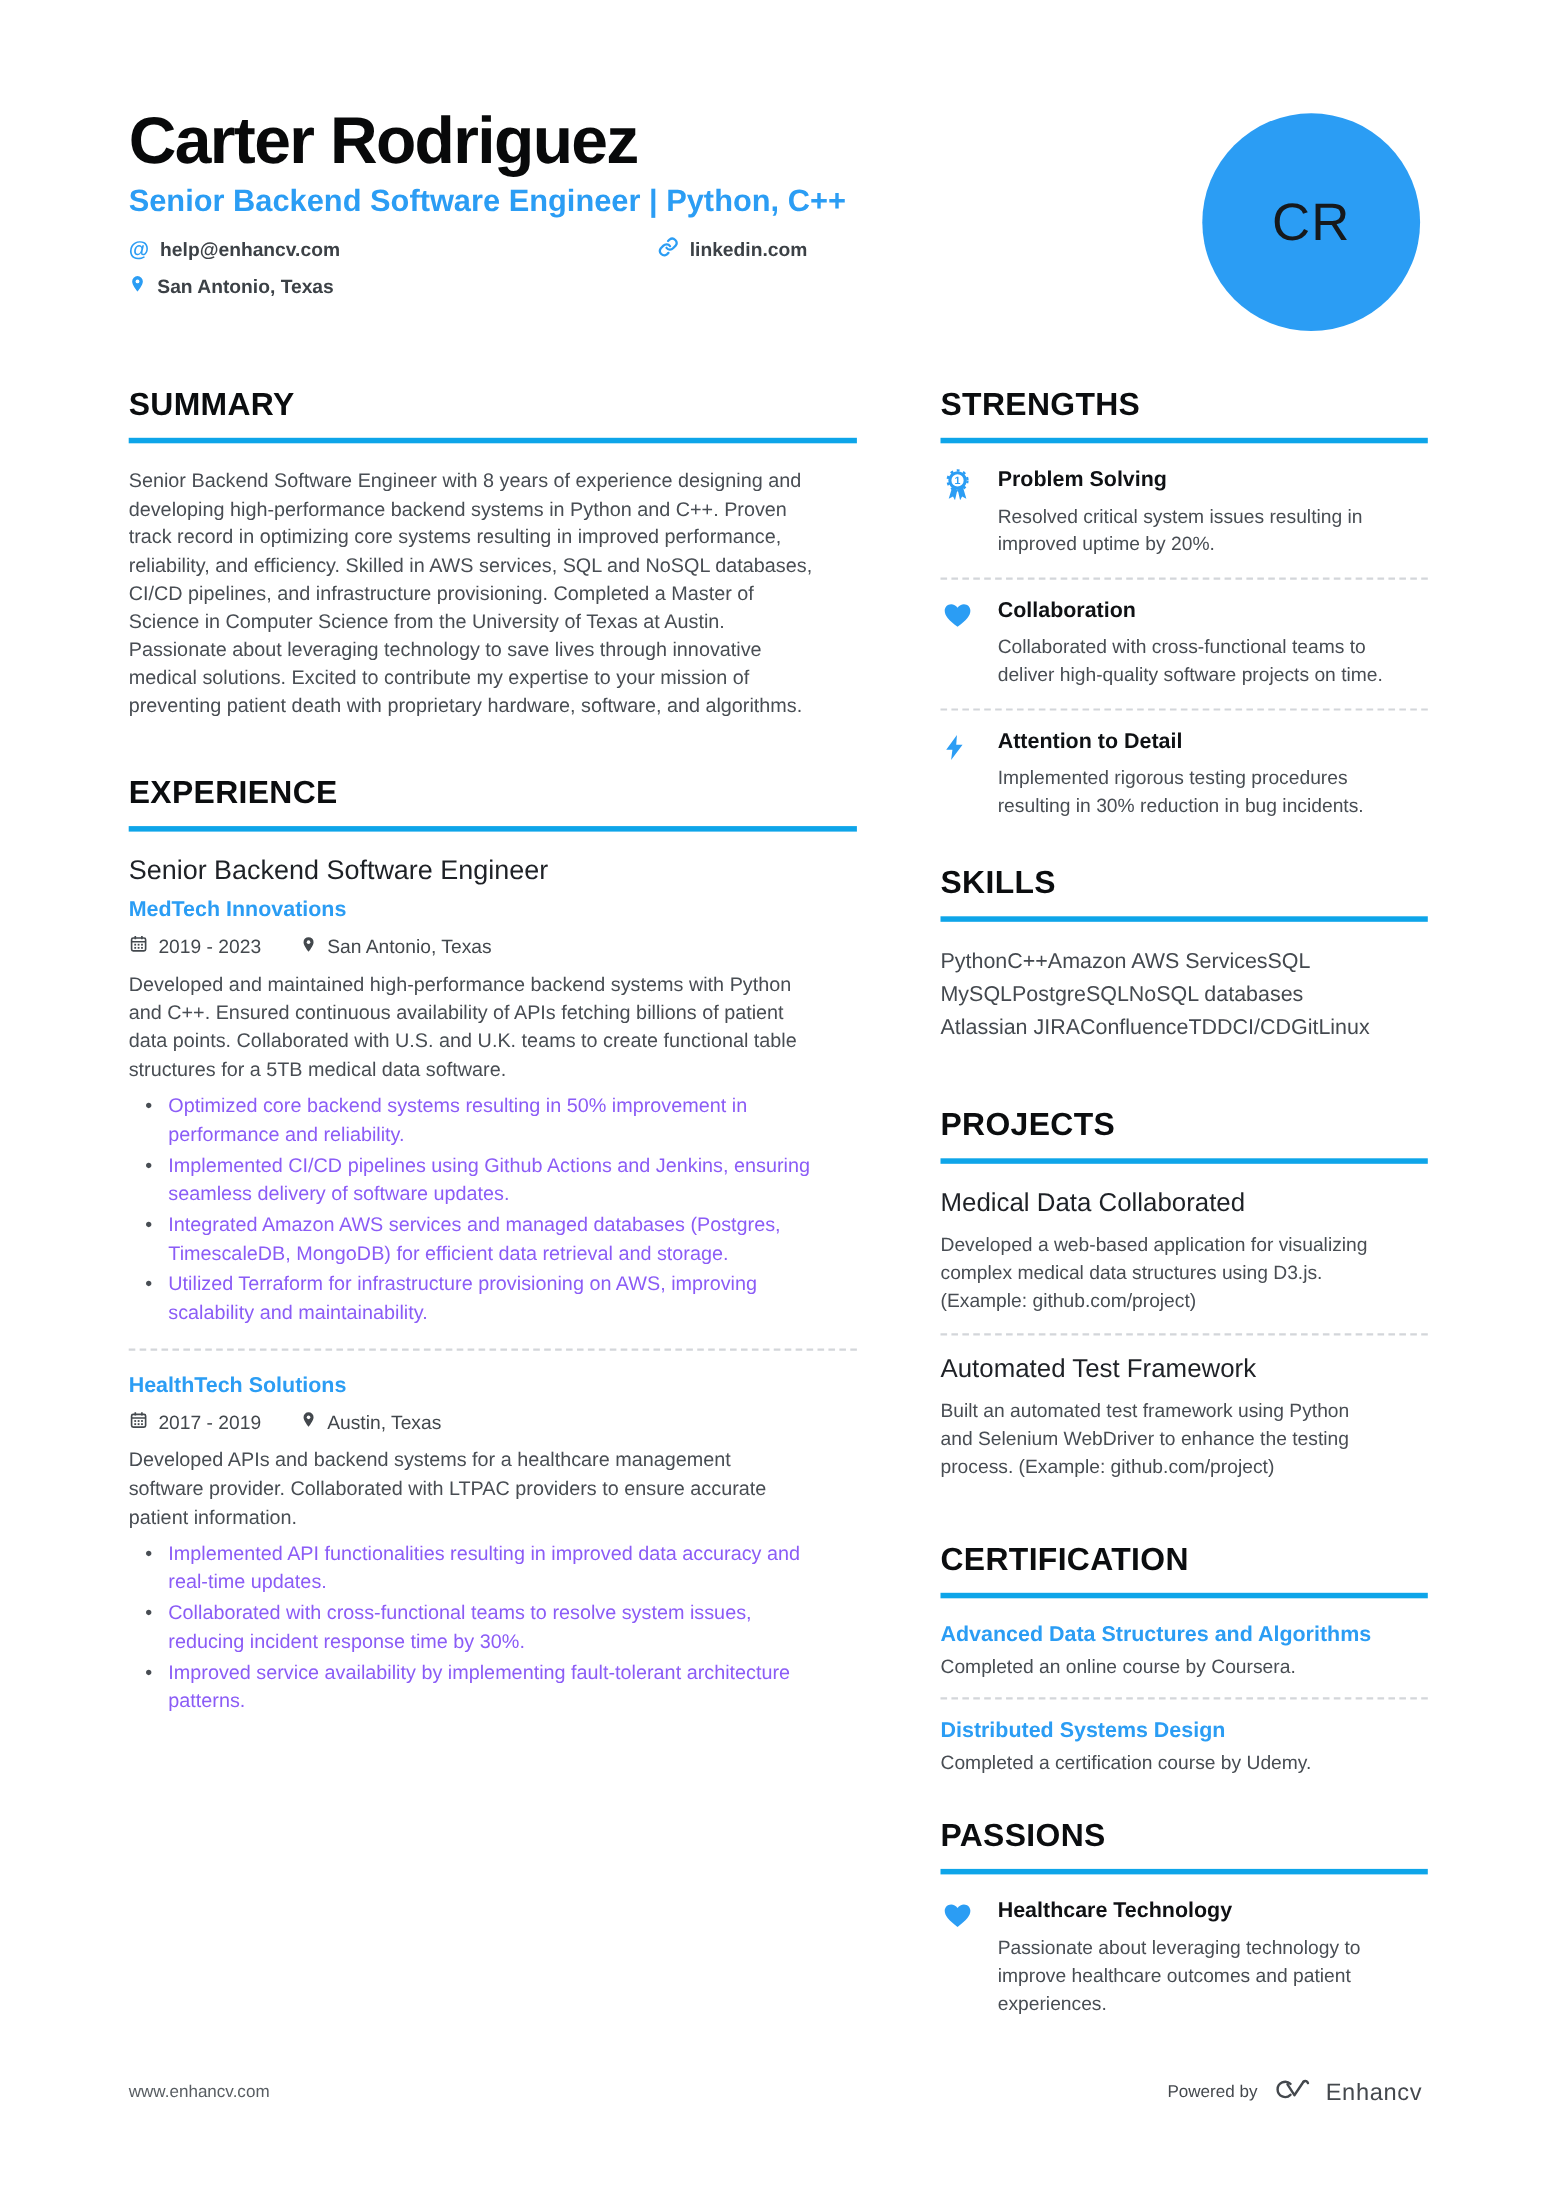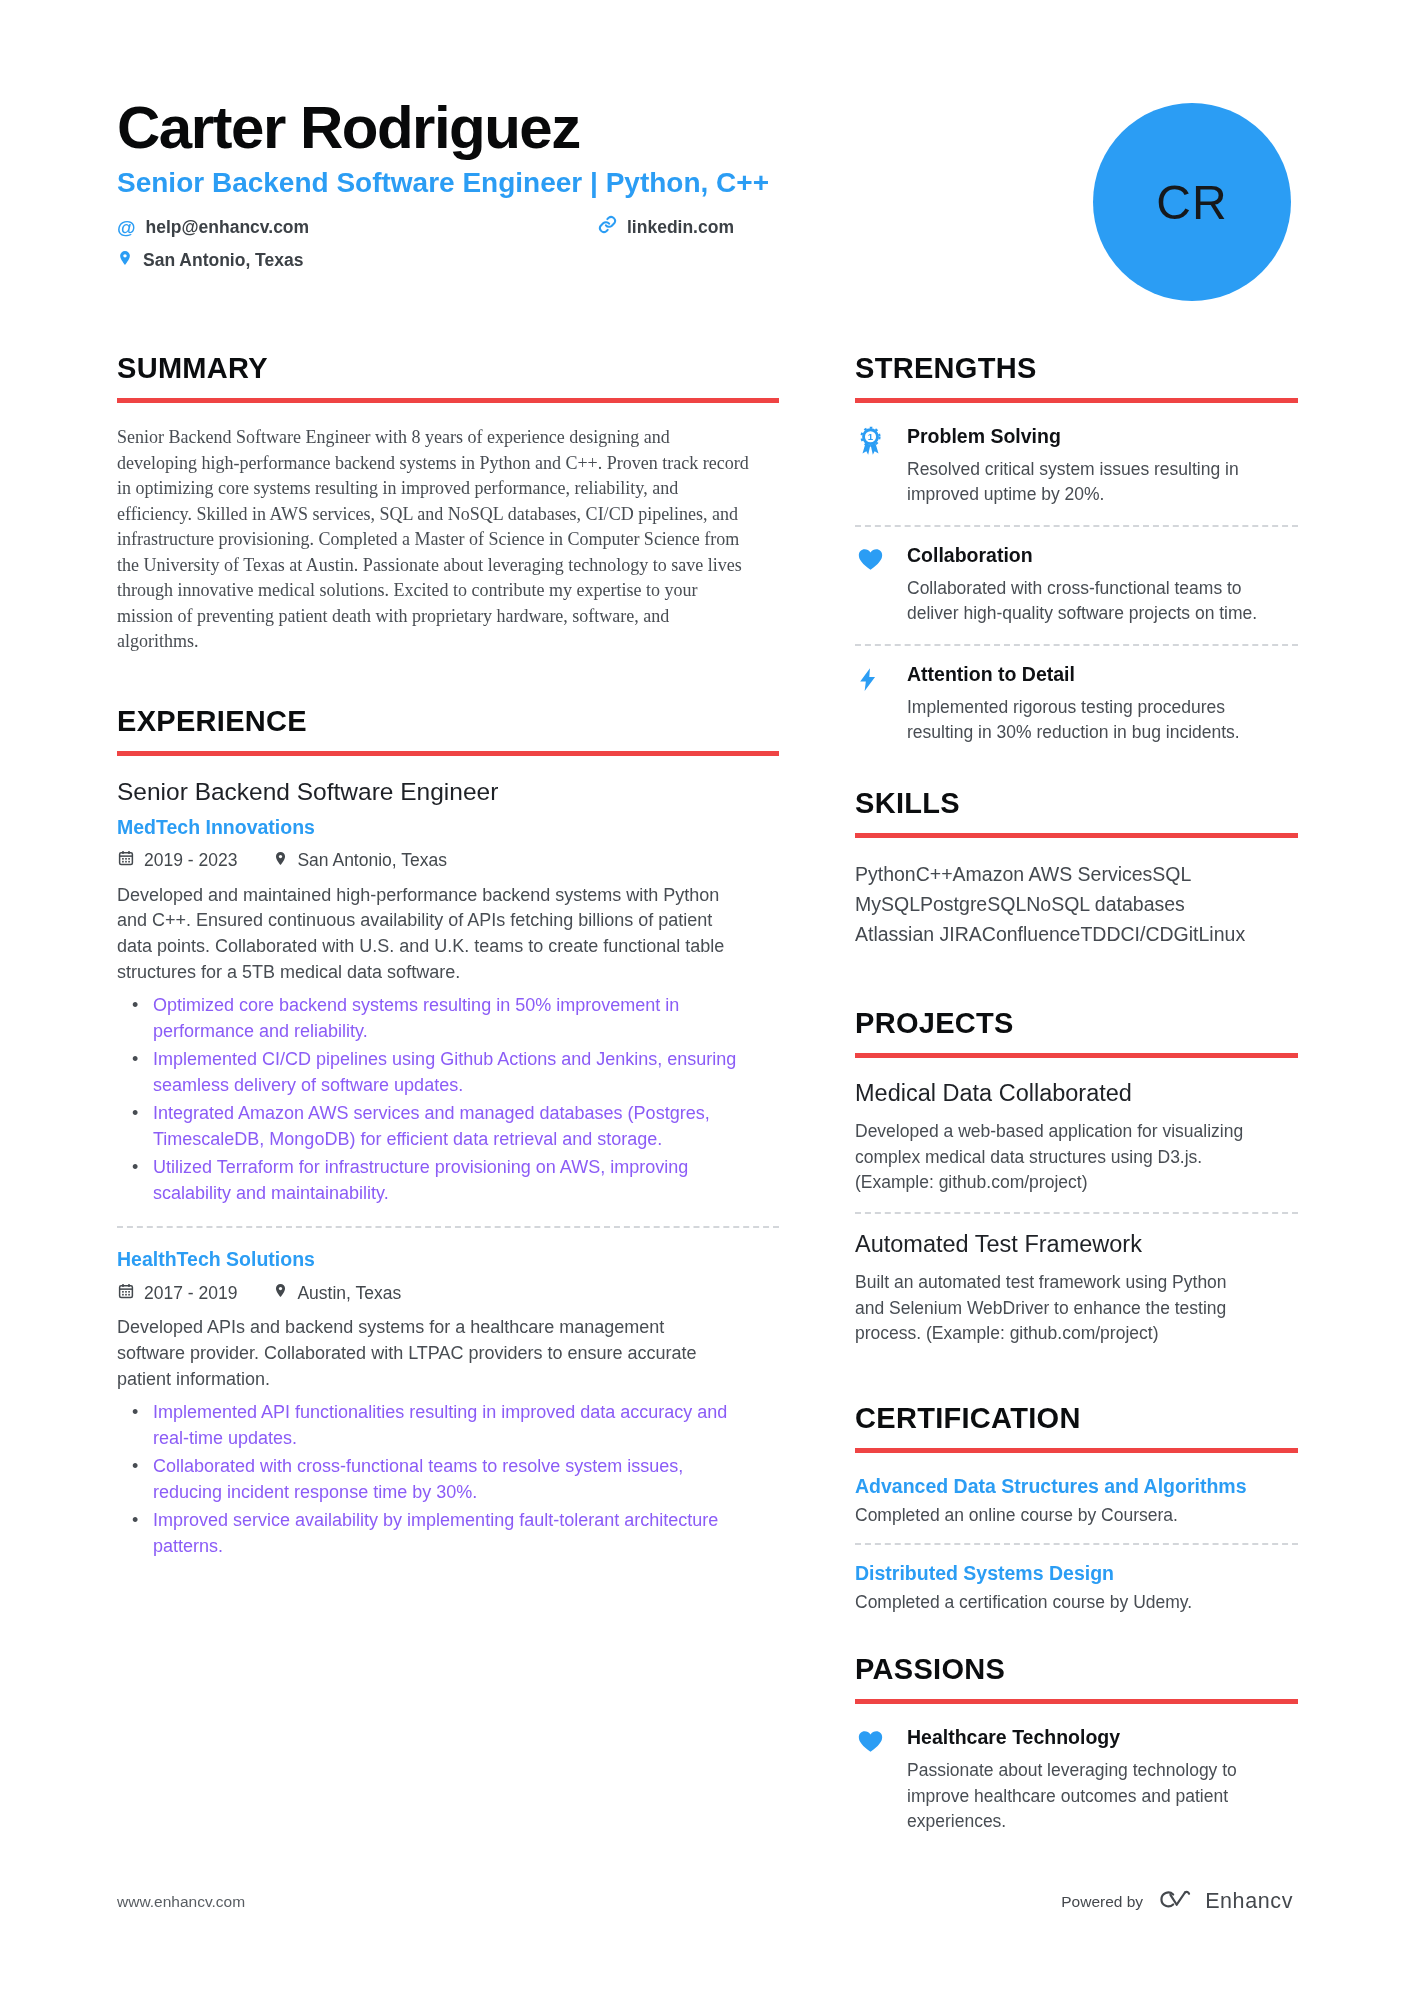--- a/index.html
+++ b/index.html
@@ -23,25 +23,25 @@
   .avatar { position:absolute; left:1093px; top:103px; width:198px; height:198px;
             border-radius:50%; background:#2b9df4; display:flex; align-items:center;
             justify-content:center; }
   .avatar span { font-size:48px; color:#16191c; letter-spacing:1px; }
 
   
   .col-left  { position:absolute; left:117px; top:352px; width:662px; }
   .col-right { position:absolute; left:855px; top:352px; width:443px; }
 
   h2.sec { margin:0 0 22px; font-size:29px; font-weight:700; letter-spacing:.3px;
-           color:#0b0d0f; padding-bottom:13px; border-bottom:5px solid #ef4444; }
+           color:#0b0d0f; padding-bottom:13px; border-bottom:5px solid #0ea5e9; }
   .sec-gap-l { margin-top:50px; }
 
   p.body, .desc { margin:0; font-size:18px; line-height:1.42; color:#484d53; }
-  p.body { max-width:632px;font-family:Liberation Serif, serif; }
+  p.body { max-width:632px; }
 
   
   .job-title { margin:0 0 10px; font-size:24.5px; font-weight:400; color:#1e2126; }
   .company { margin:0 0 10px; font-size:19.5px; font-weight:700; color:#2b9df4; }
   .meta { display:flex; align-items:center; gap:36px; font-size:17.5px; color:#43484d; }
   .meta .m-item { display:flex; align-items:center; gap:9px; }
   .desc { margin-top:10px; max-width:620px; }
   ul.bullets { margin:8px 0 0; padding:0 0 0 36px; list-style:none; }
   ul.bullets li { position:relative; margin:0 0 3px; font-size:18px;
                   line-height:1.42; color:#8b5cf6; max-width:585px; }

